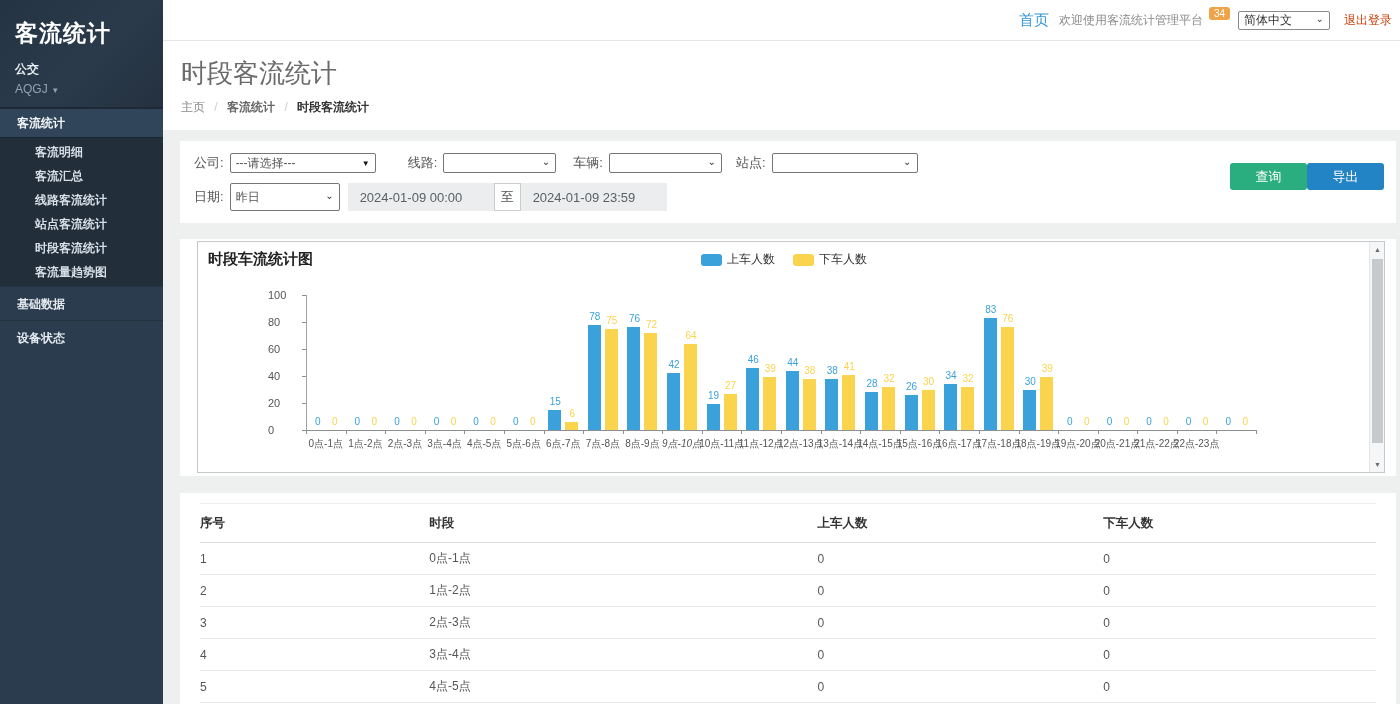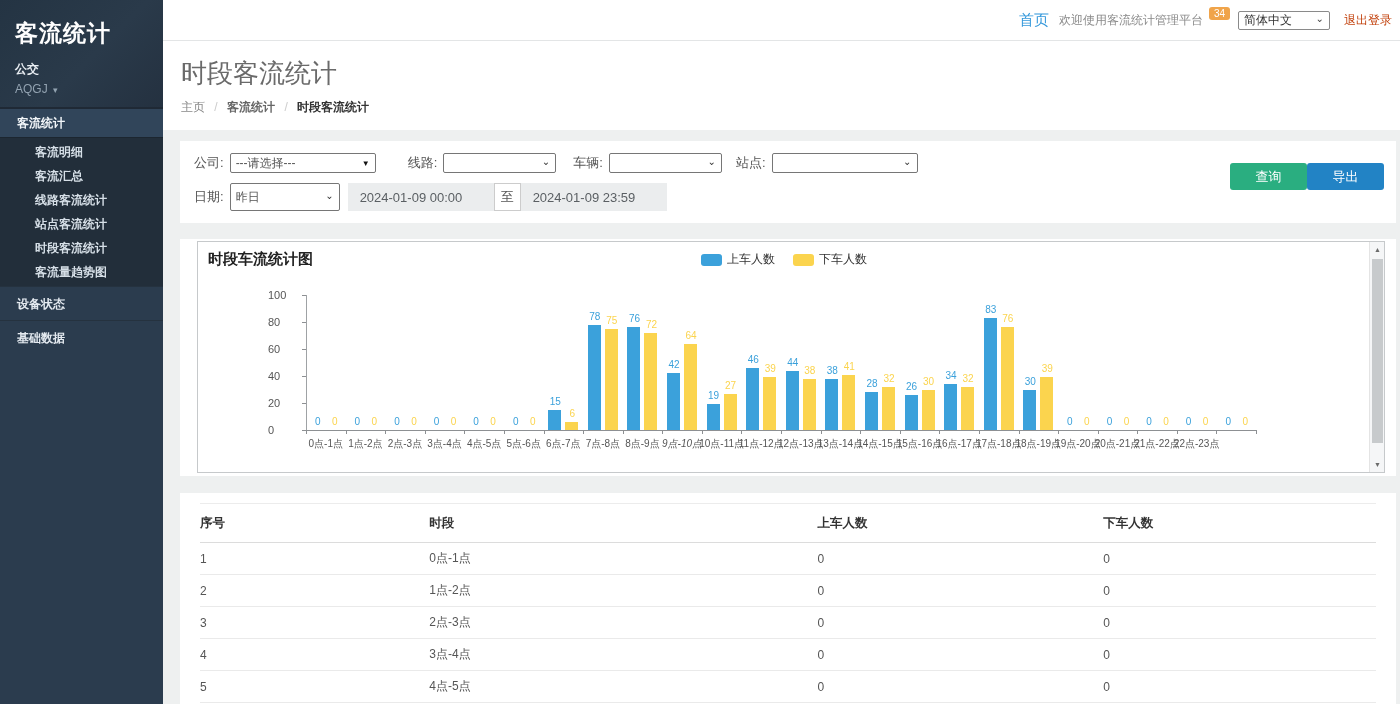--- a/index.html
+++ b/index.html
@@ -127,22 +127,22 @@
   <div class="menu-parent">客流统计</div>
   <div class="submenu" id="submenu">
       <div class="submenu-item">客流明细</div>
       <div class="submenu-item">客流汇总</div>
       <div class="submenu-item">线路客流统计</div>
       <div class="submenu-item">站点客流统计</div>
       <div class="submenu-item">时段客流统计</div>
       <div class="submenu-item">客流量趋势图</div>
     </div>
   <div id="sidebar-items">
+      <div class="menu-item">基础数据</div>
       <div class="menu-item">设备状态</div>
-      <div class="menu-item">基础数据</div>
     </div>
 </div>
 
 <div class="main">
   <div class="topbar">
     <span class="topbar-home">首页</span>
     <span class="topbar-welcome">欢迎使用客流统计管理平台</span>
     <span class="topbar-badge">34</span>
     <div class="lang-select">
       <span>简体中文</span>

